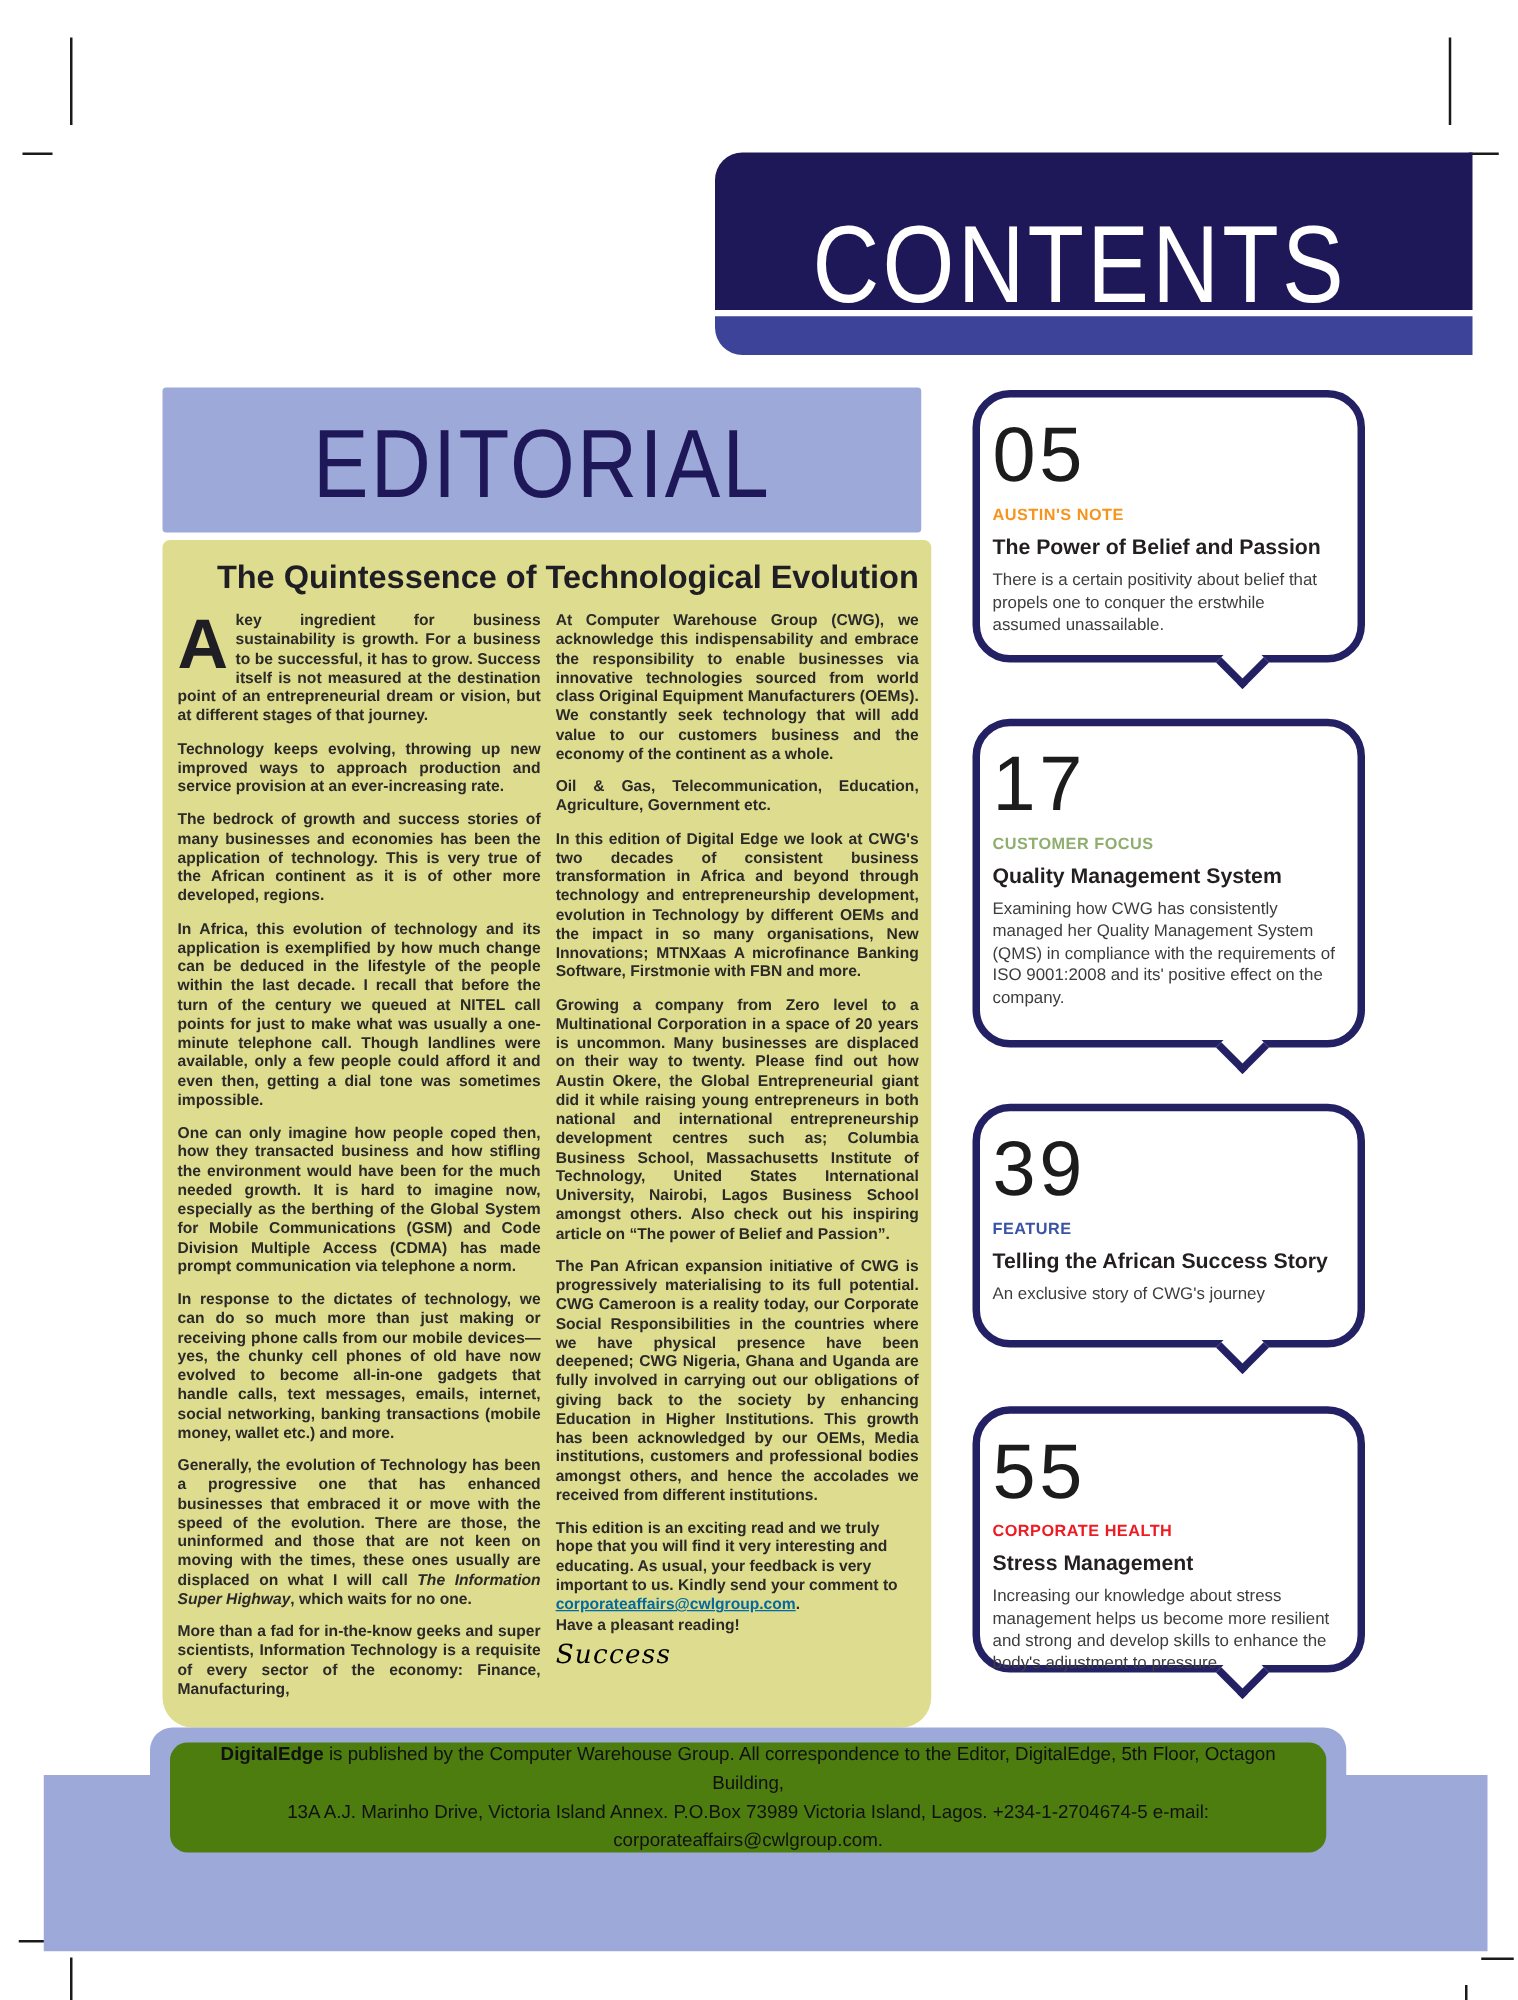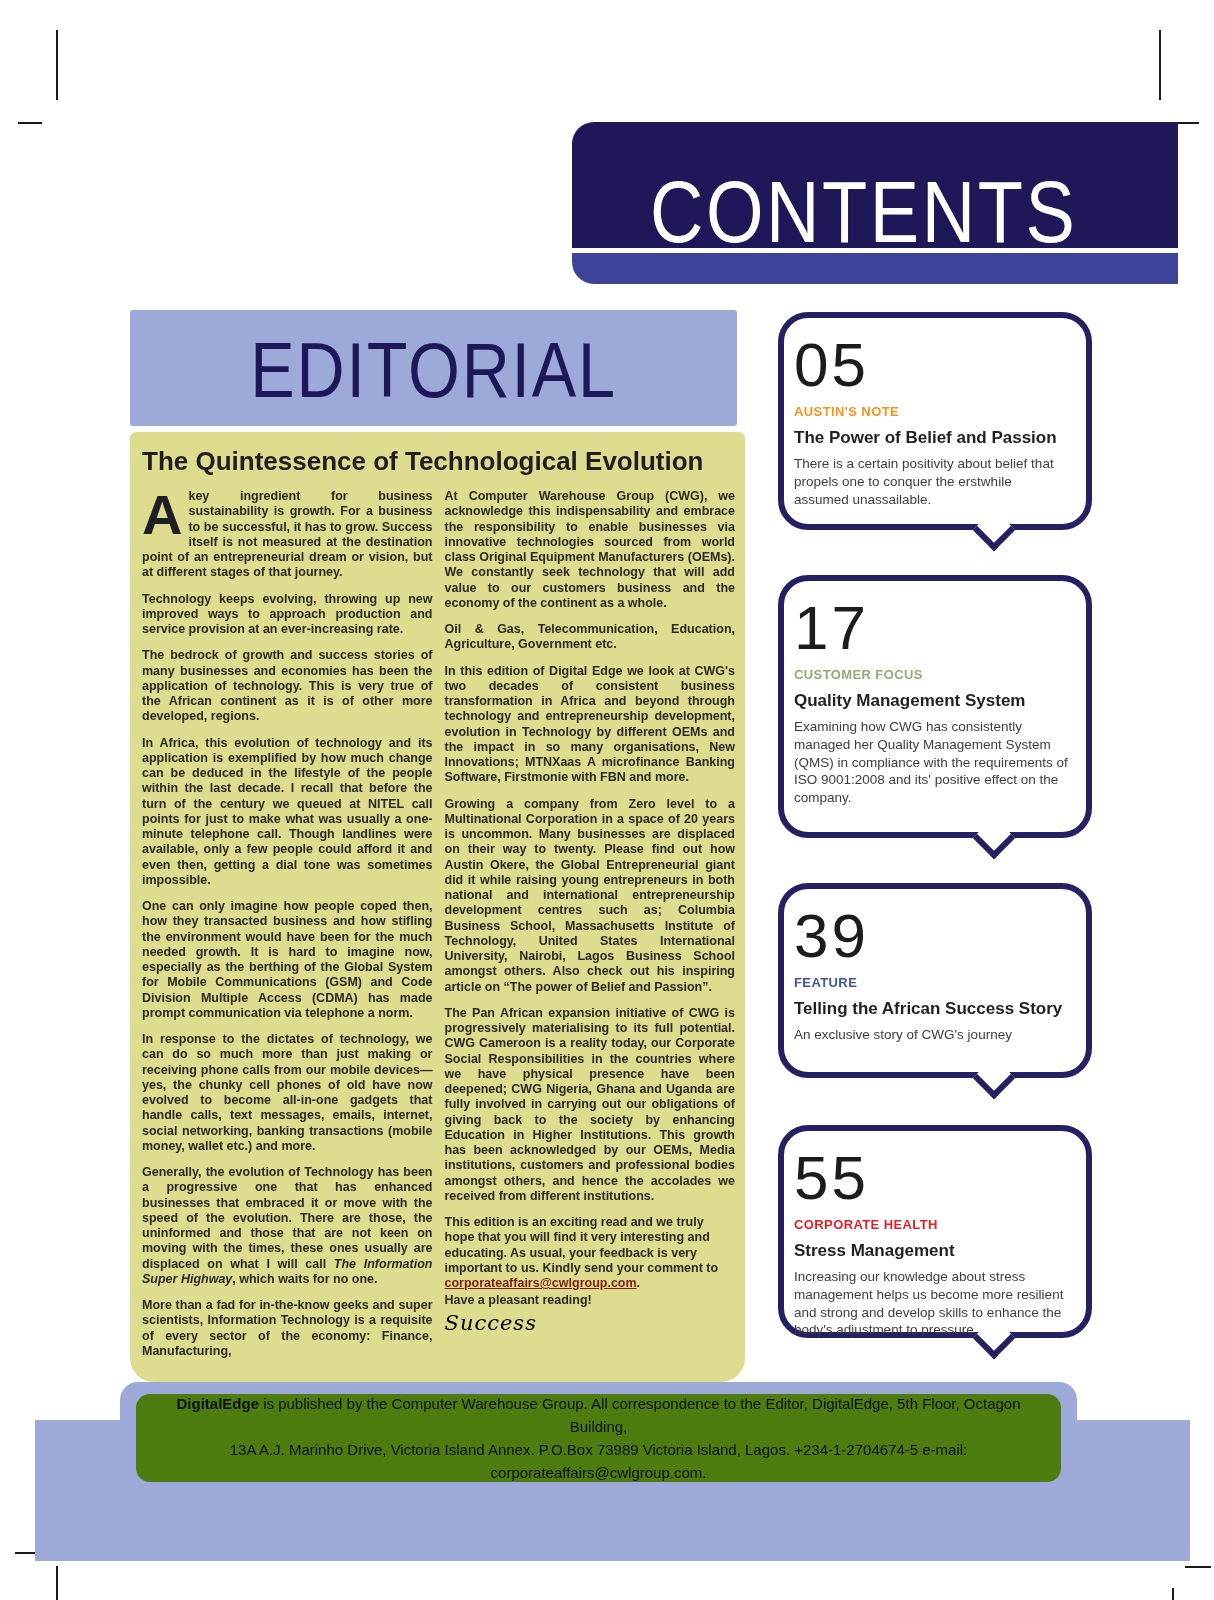--- a/index.html
+++ b/index.html
@@ -38,32 +38,32 @@
     transform:scale(0.9,1.05); padding-top:6px; white-space:nowrap;
   }
 
   
   .article-box {
     position:absolute; left:130px; top:432px; width:615px; height:950px;
     background:#dedc8e; border-radius:6px 6px 24px 24px;
     padding:14px 10px 8px 12px; overflow:hidden;
   }
   .article-title {
-    text-align:left; font-size:26px; font-weight:bold; color:#1f1e24;
+    text-align:right; font-size:26px; font-weight:bold; color:#1f1e24;
     margin-bottom:12px; letter-spacing:0;
   }
   .cols { display:flex; gap:12px; }
   .col { width:50%; font-size:12.5px; line-height:1.22; font-weight:bold;
          color:#2b2a28; text-align:justify; }
   .col p { margin-bottom:11px; }
   .col-right p:nth-last-child(-n+3) { text-align:left; margin-bottom:2px; }
   .dropcap { float:left; font-size:56px; line-height:0.82; font-weight:bold;
              color:#1f1e24; margin:3px 6px 0 0; }
   .it { font-style:italic; }
-  .email-link { color:#7f1d1d; text-decoration:underline; font-weight:bold; cursor:pointer; }
+  .email-link { color:#0369a1; text-decoration:underline; font-weight:bold; cursor:pointer; }
   .script { font-family:"DejaVu Serif", serif; font-style:italic; font-weight:normal;
             font-size:21px; color:#000000; letter-spacing:1px; }
 
   
   .bubble {
     position:absolute; left:778px; width:314px; background:#fff;
     border:6px solid #232063; border-radius:30px; z-index:3;
     padding:16px 18px 8px 10px;
   }
   .bubble .tail {

